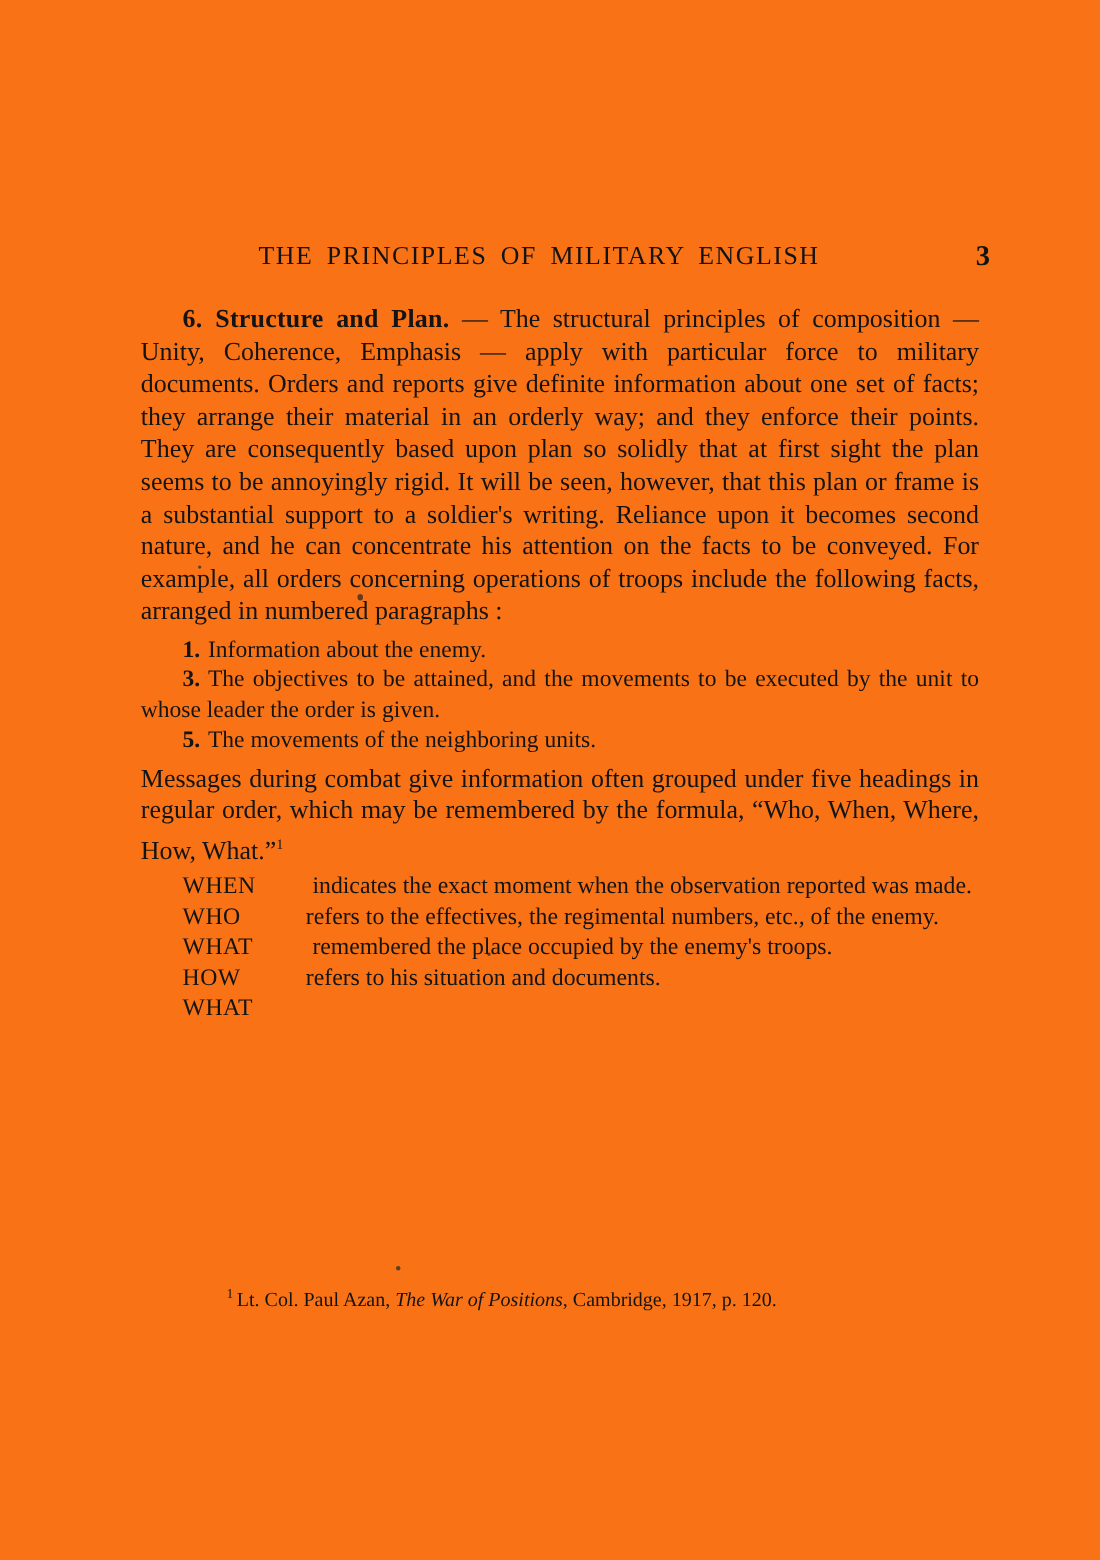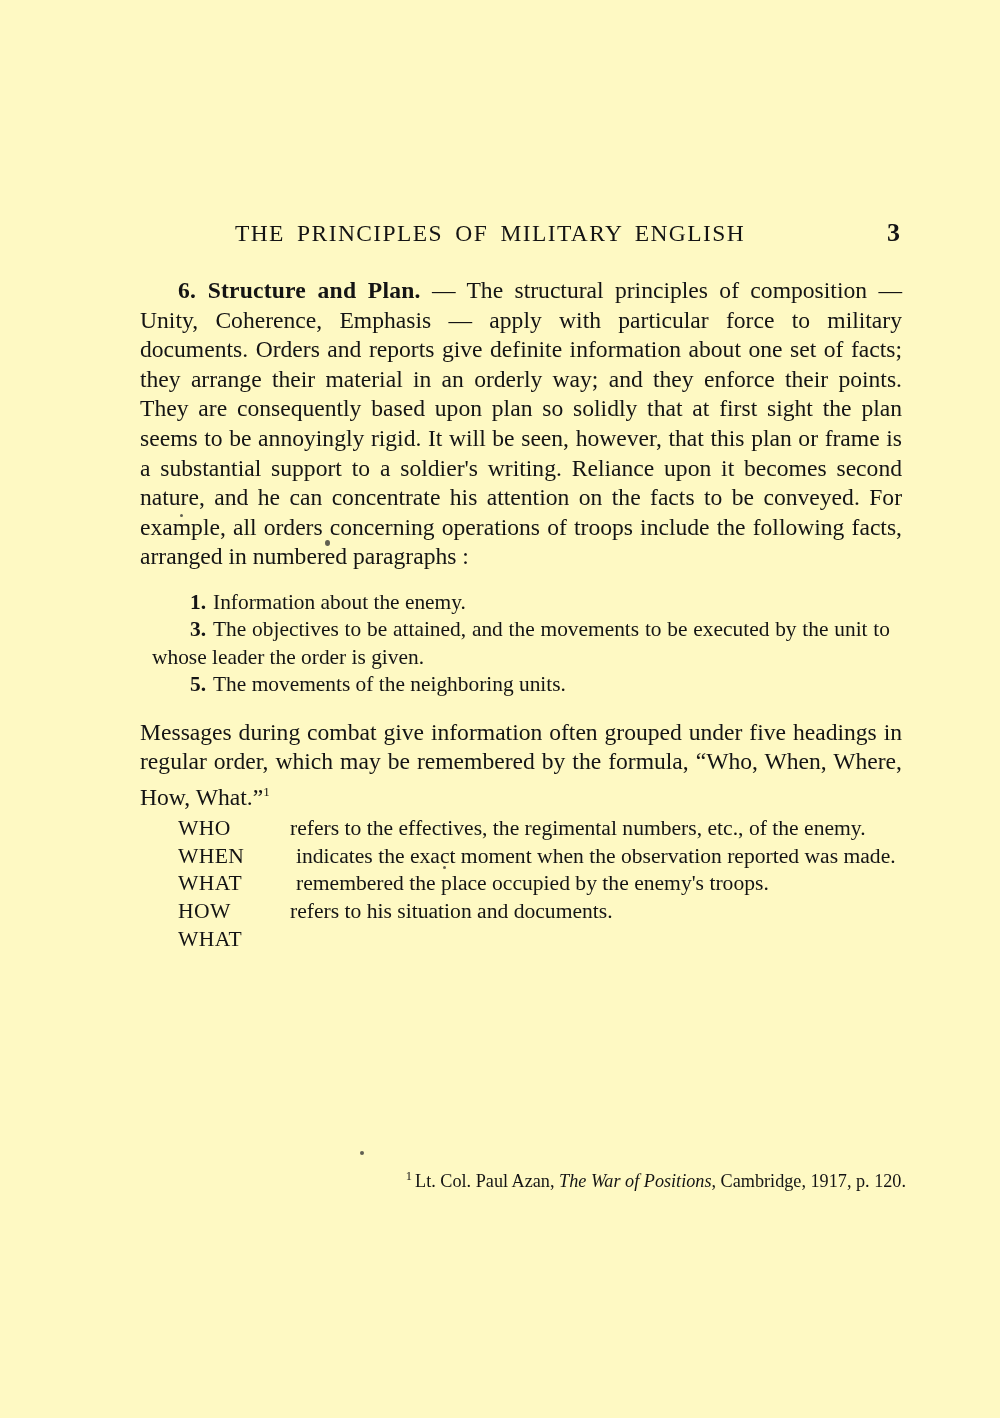--- a/index.html
+++ b/index.html
@@ -13,21 +13,21 @@
     height: 1418px;
     font-family: "Liberation Serif", "DejaVu Serif", serif;
     color: #141414;
     -webkit-font-smoothing: none;
   }
 
   .page {
     position: relative;
     width: 1000px;
     height: 1418px;
-    background: #fef9c3;
+    background: #f97316;
     overflow: hidden;
   }
 
   
   .running-head {
     position: absolute;
     left: 140px;
     top: 220px;
     width: 760px;
     height: 34px;
@@ -47,21 +47,21 @@
     position: absolute;
     right: 0;
     top: -2px;
     font-size: 26px;
     font-weight: bold;
   }
 
   
   .textblock {
     position: absolute;
-    left: 140px;
+    left: 128px;
     top: 276px;
     width: 762px;
   }
 
   p.body {
     margin: 0;
     font-size: 23.6px;
     line-height: 29.6px;
     text-align: justify;
     text-justify: inter-word;
@@ -69,21 +69,21 @@
   }
   p.body.indent { text-indent: 38px; }
 
   .run-head-bold {
     font-weight: bold;
     letter-spacing: 0.2px;
   }
 
   
   .numlist {
-    margin: 12px;
+    margin: 0;
     padding: 0;
     list-style: none;
   }
   .numlist li {
     font-size: 21.4px;
     line-height: 27.4px;
     text-align: justify;
     text-indent: 38px;
     margin: 0;
   }
@@ -121,21 +121,21 @@
   .defrow.wide { padding-left: 118px; }
 
   
   .footnote {
     position: absolute;
     left: 206px;
     top: 1164px;
     width: 700px;
     font-size: 18.2px;
     line-height: 24px;
-    text-align: right;
+    text-align: left;
   }
   .footnote sup {
     font-size: 12.5px;
     vertical-align: super;
     margin-right: 3px;
   }
   .footnote i { font-style: italic; }
 
   
   .speck {
@@ -167,27 +167,27 @@
       <li><span class="num">5.</span><span>The movements of the neighboring units.</span></li>
     </ol>
 
     <div class="sp-7"></div>
 
     <p class="body"><span>Messages during combat give information often grouped under five headings in regular order, which may be remembered by the formula, “Who, When, Where, How, What.”</span><sup style="font-size:13px;vertical-align:super;">1</sup></p>
 
     <div class="sp-3"></div>
 
     <div class="defblock">
+      <p class="defrow wide">
+        <span class="term">WHEN</span>
+        <span class="def">indicates the exact moment when the observation reported was made.</span>
+      </p>
       <p class="defrow">
         <span class="term">WHO</span>
         <span class="def">refers to the effectives, the regimental numbers, etc., of the enemy.</span>
-      </p>
-      <p class="defrow wide">
-        <span class="term">WHEN</span>
-        <span class="def">indicates the exact moment when the observation reported was made.</span>
       </p>
       <p class="defrow wide">
         <span class="term">WHAT</span>
         <span class="def">remembered the place occupied by the enemy's troops.</span>
       </p>
       <p class="defrow">
         <span class="term">HOW</span>
         <span class="def">refers to his situation and documents.</span>
       </p>
       <p class="defrow wide">

